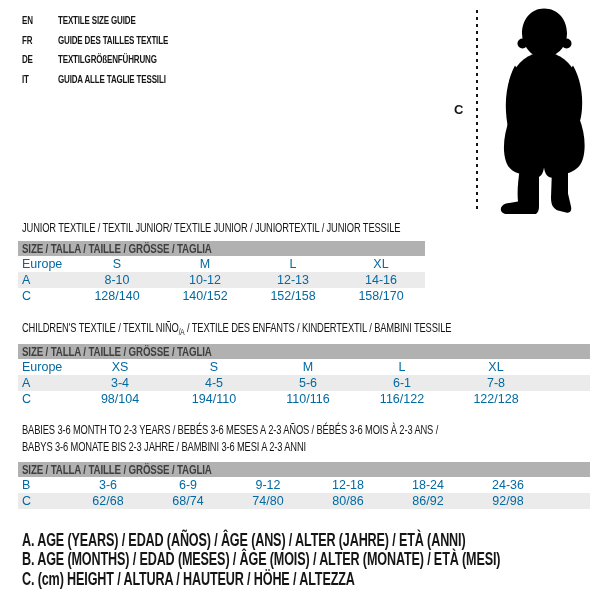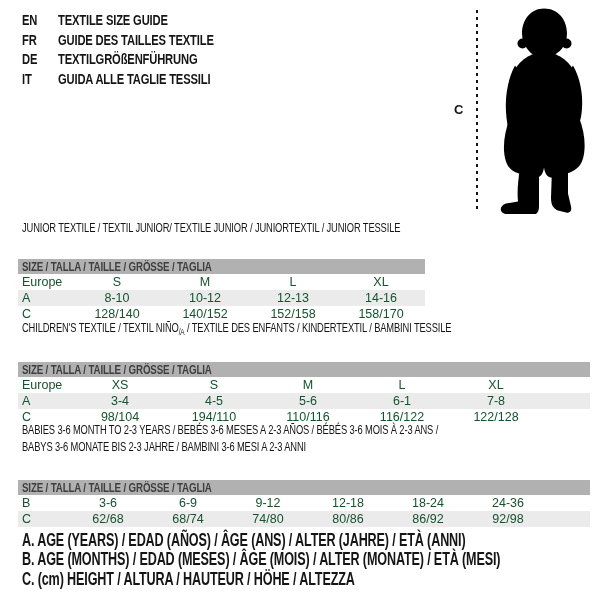--- a/index.html
+++ b/index.html
@@ -11,39 +11,39 @@
     color: #151515;
     overflow: hidden;
   }
   
   .cx   { display: inline-block; transform: scaleX(0.72); transform-origin: 0 50%; white-space: nowrap; letter-spacing: -0.2px; }
   .cx80 { display: inline-block; transform: scaleX(0.80); transform-origin: 0 50%; white-space: nowrap; letter-spacing: -0.2px; }
   .cx70 { display: inline-block; transform: scaleX(0.70); transform-origin: 0 50%; white-space: nowrap; letter-spacing: -0.2px; }
 
   
   .lang-block { position: absolute; left: 22px; top: 11px; }
-  .lang-row { display: flex; font-weight: bold; font-size: 14px; line-height: 19.5px; }
+  .lang-row { display: flex; font-weight: bold; font-size: 10px; line-height: 19.5px; }
   .lang-code { width: 36px; flex: 0 0 36px; }
 
   
   .figure { position: absolute; left: 450px; top: 4px; width: 150px; height: 212px; }
   .measure-label { position: absolute; left: 4px; top: 98px; font-weight: bold; font-size: 13px; }
   .measure-line {
     position: absolute; left: 26px; top: 6px; width: 2px; height: 202px;
     background: repeating-linear-gradient(to bottom, #141414 0 3px, transparent 3px 7px);
   }
   .silhouette { position: absolute; left: 44px; top: 2px; width: 100px; height: 208px; }
 
   
   .sec-title { position: absolute; left: 22px; font-weight: normal; font-size: 13px; line-height: 17px; white-space: nowrap; }
   .sub-a { font-size: 9px; position: relative; top: 3px; }
 
   
-  table.size-table { position: absolute; border-collapse: collapse; table-layout: fixed; margin-top: 18px; }
-  .size-table td { padding: 0; font-size: 12.5px; height: 16px; text-align: center; color: #14532d; vertical-align: middle; }
+  table.size-table { position: absolute; border-collapse: collapse; table-layout: fixed; }
+  .size-table td { padding: 0; font-size: 12.5px; height: 16px; text-align: center; color: #0369a1; vertical-align: middle; }
   .size-table td.lbl { text-align: left; padding-left: 4px; }
   .size-table tr.bar td {
     background: #b1b1b1; color: #3e3e3e; font-weight: bold;
     text-align: left; padding-left: 4px; height: 15px; font-size: 12.5px;
   }
   .size-table tr.bar td .cx { transform: scaleX(0.78); }
   .size-table tr.alt td { background: #ebebeb; }
   .t1 { left: 18px; top: 241px; width: 407px; }
   .t2 { left: 18px; top: 344px; width: 572px; }
   .t3 { left: 18px; top: 462px; width: 572px; }

